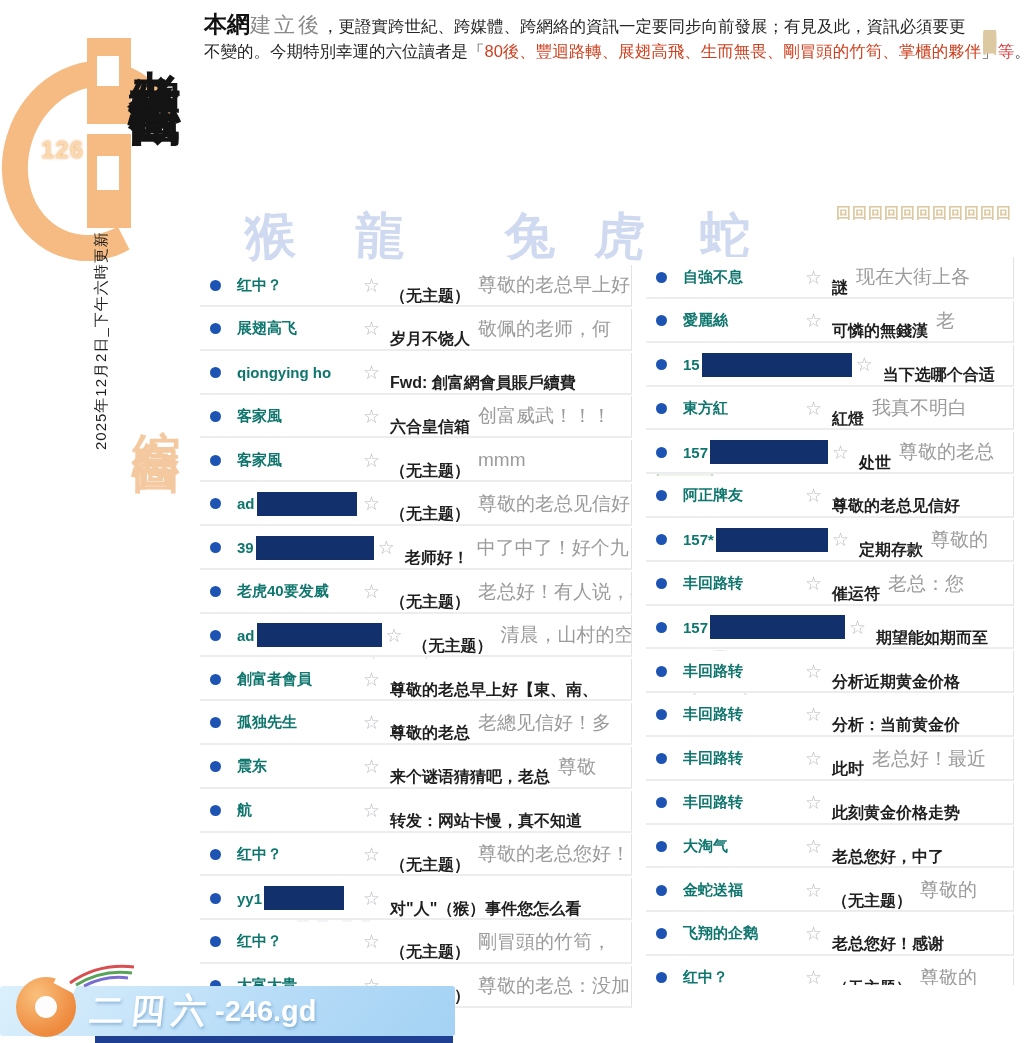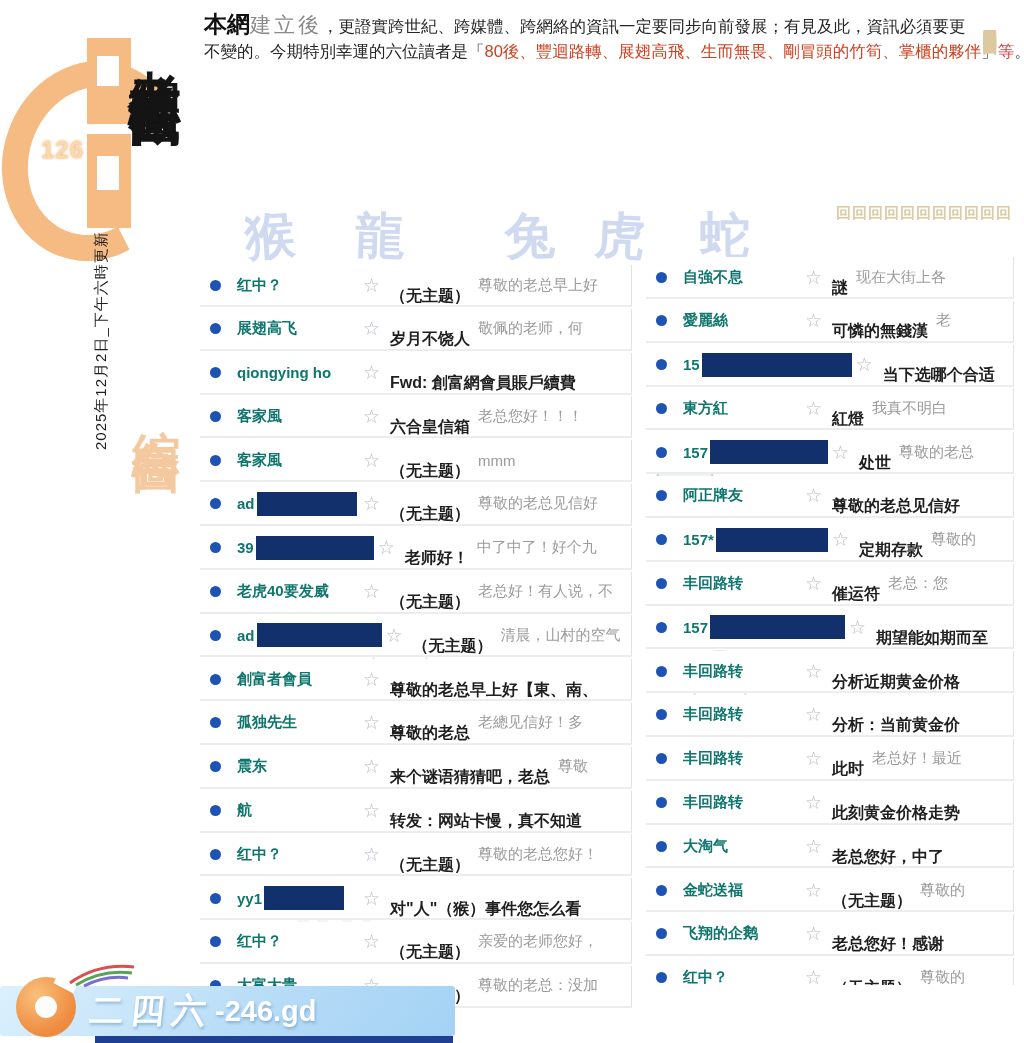--- a/index.html
+++ b/index.html
@@ -72,21 +72,21 @@
   .mail-row{display:flex;align-items:center;height:40px;margin-bottom:1.8px;background:#fff;
             border-bottom:2px solid #ededed;border-right:1px solid #e2e2e2;
             padding-left:10px;overflow:hidden;}
   .dot{width:11px;height:11px;border-radius:50%;background:#1d54b4;flex:0 0 11px;margin-right:16px;}
   .sender{flex:0 0 122px;font-weight:bold;font-size:15px;color:#0f766e;white-space:nowrap;
           display:flex;align-items:center;overflow:visible;}
   .col-right .sender{flex:0 0 118px;}
   .redact{display:inline-block;height:24px;background:#12306b;margin-left:2px;flex:0 0 auto;}
   .star{color:#b8b8c2;font-size:19px;margin:0 10px 0 4px;flex:0 0 auto;}
   .subject{font-weight:bold;color:#1f1f1f;font-size:16px;white-space:nowrap;flex:0 0 auto;margin-top:22px;}
-  .preview{color:#9b9b9b;font-size:15px;margin-left:8px;white-space:nowrap;overflow:hidden;}
+  .preview{color:#9b9b9b;font-size:19px;margin-left:8px;white-space:nowrap;overflow:hidden;}
 
   
   .footer-banner{position:absolute;left:0;top:986px;width:455px;height:50px;border-radius:3px;
                  background:linear-gradient(130deg,#dcf0fc 0%,#b5dbf7 60%,#a4d2f4 100%);
                  display:flex;align-items:center;}
   .logo6{position:relative;width:60px;height:60px;margin:-8px 0 0 16px;border-radius:50%;
          background:radial-gradient(circle at 35% 30%,#f9c07c,#ee8a3e 70%);}
   .logo6:after{content:"";position:absolute;left:19px;top:19px;width:22px;height:22px;
                border-radius:50%;background:#fdfdfd;}
   .logo6:before{content:"";position:absolute;right:-2px;top:-4px;width:22px;height:16px;
@@ -156,21 +156,21 @@
         <span class="sender">qiongying ho</span>
         <span class="star">☆</span>
         <span class="subject">Fwd: 創富網會員賬戶續費</span>
         <span class="preview"></span>
       </div>
       <div class="mail-row">
         <span class="dot"></span>
         <span class="sender">客家風</span>
         <span class="star">☆</span>
         <span class="subject">六合皇信箱</span>
-        <span class="preview">老总您好！！！</span>
+        <span class="preview">创富威武！！！</span>
       </div>
       <div class="mail-row">
         <span class="dot"></span>
         <span class="sender">客家風</span>
         <span class="star">☆</span>
         <span class="subject">（无主题）</span>
         <span class="preview">mmm</span>
       </div>
       <div class="mail-row">
         <span class="dot"></span>
@@ -240,21 +240,21 @@
         <span class="sender">yy1<span class="redact" style="width: 80px;"></span></span>
         <span class="star">☆</span>
         <span class="subject">对"人"（猴）事件您怎么看</span>
         <span class="preview"></span>
       </div>
       <div class="mail-row">
         <span class="dot"></span>
         <span class="sender">红中？</span>
         <span class="star">☆</span>
         <span class="subject">（无主题）</span>
-        <span class="preview">亲爱的老师您好，</span>
+        <span class="preview">剛冒頭的竹筍，</span>
       </div>
       <div class="mail-row">
         <span class="dot"></span>
         <span class="sender">大富大贵</span>
         <span class="star">☆</span>
         <span class="subject">（无主题）</span>
         <span class="preview">尊敬的老总：没加</span>
       </div>
     </div>
   <div class="col col-right" id="col-right">

